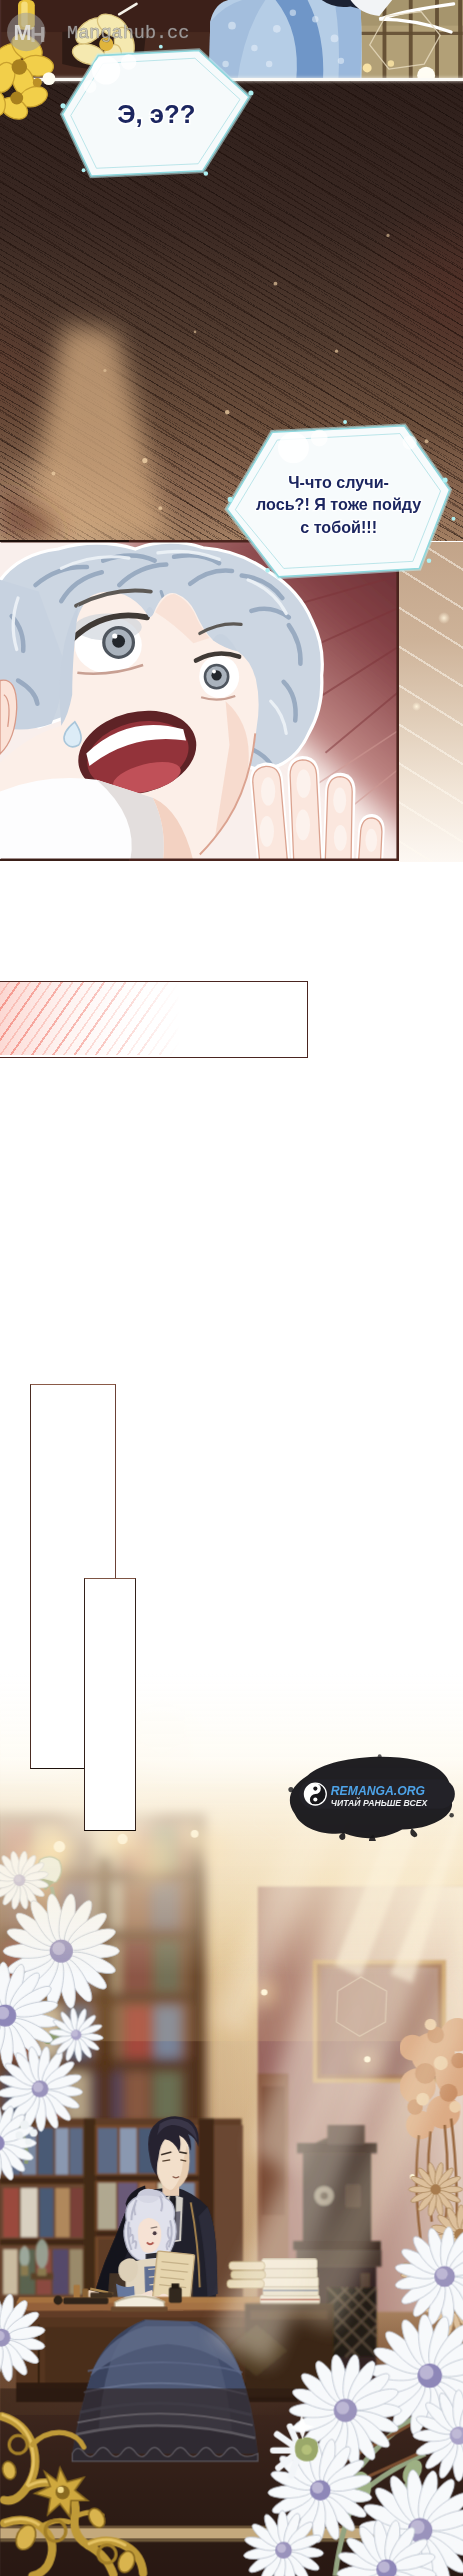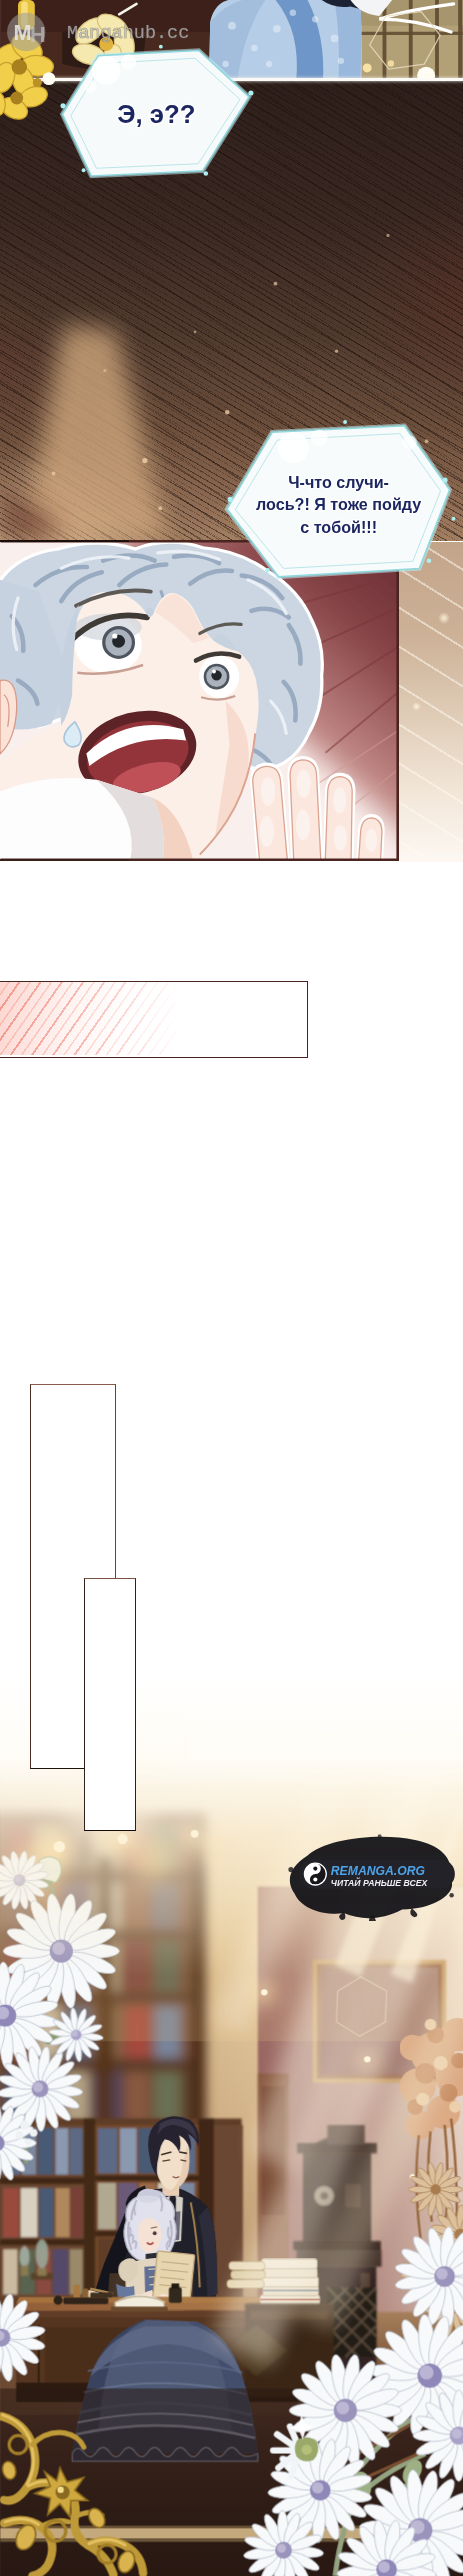--- a/index.html
+++ b/index.html
@@ -1219,21 +1219,21 @@
 <linearGradient id="hazetop" x1="0" y1="0" x2="0" y2="1">
 <stop offset="0" stop-color="#ffffff"></stop>
           <stop offset="0.28" stop-color="#fefcf6" stop-opacity=".95"></stop>
           <stop offset="0.55" stop-color="#fbf1dc" stop-opacity=".6"></stop>
           <stop offset="0.8" stop-color="#f8ecd0" stop-opacity=".32"></stop>
           <stop offset="1" stop-color="#f6e8c8" stop-opacity="0"></stop>
 </linearGradient>
 </svg>
 </div>
 
-<div class="abs" id="badge" style="left:283px;top:1831px;width:174px;height:90px;">
+<div class="abs" id="badge" style="left:283px;top:1751px;width:174px;height:90px;">
 <svg width="174" height="90" viewBox="0 0 270 140">
 <path d="M38,38 C66,12 150,2 205,14 C252,24 266,48 258,72 C276,92 240,122 185,122 C150,140 120,138 95,128 C60,132 28,120 18,98 C2,76 12,54 38,38 Z" fill="#17161a" opacity=".96"></path>
         <path d="M95,126 Q100,140 90,138 Q82,132 95,126 Z M140,130 Q150,148 138,146 Q128,138 140,130 Z M200,120 Q215,132 204,134 Q194,130 200,120 Z" fill="#17161a" opacity=".9"></path>
         <circle cx="12" cy="60" r="4" fill="#17161a" opacity=".8"></circle>
         <circle cx="262" cy="100" r="3.5" fill="#17161a" opacity=".8"></circle>
         <circle cx="150" cy="8" r="3" fill="#17161a" opacity=".7"></circle>
 <rect x="25" y="44" width="242" height="46" rx="23" fill="#232228"></rect>
 <circle cx="50" cy="67" r="17" fill="#ffffff"></circle>
 <path d="M50,50 A17,17 0 0 1 50,84 A8.5,8.5 0 0 1 50,67 A8.5,8.5 0 0 0 50,50 Z" fill="#17161a"></path>
 <circle cx="50" cy="58.5" r="3.2" fill="#17161a"></circle>

